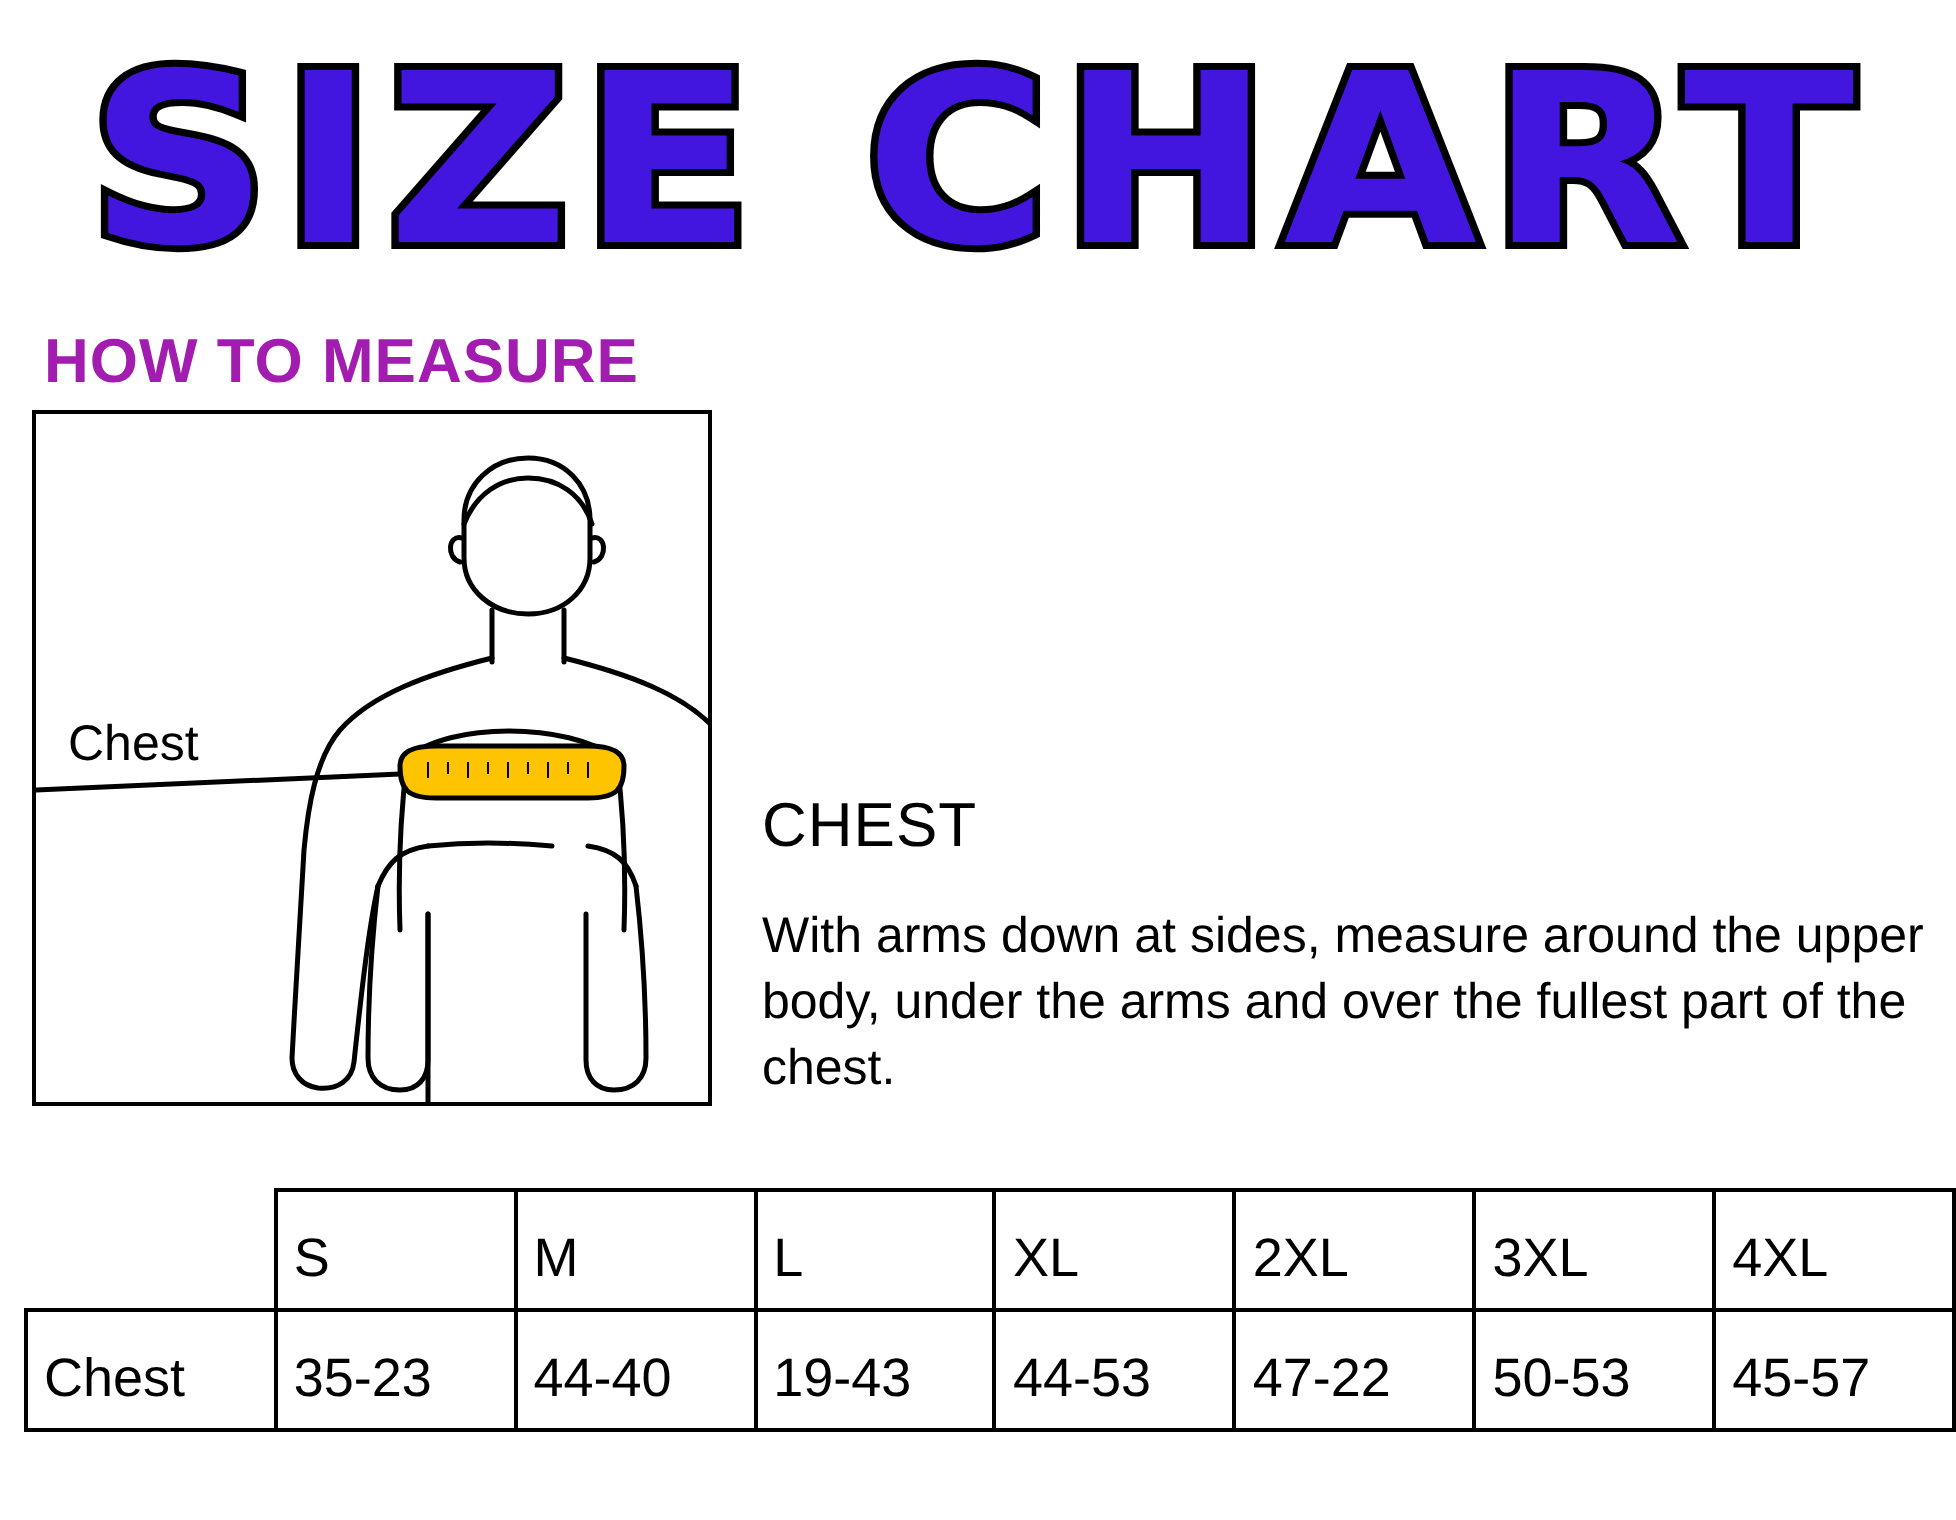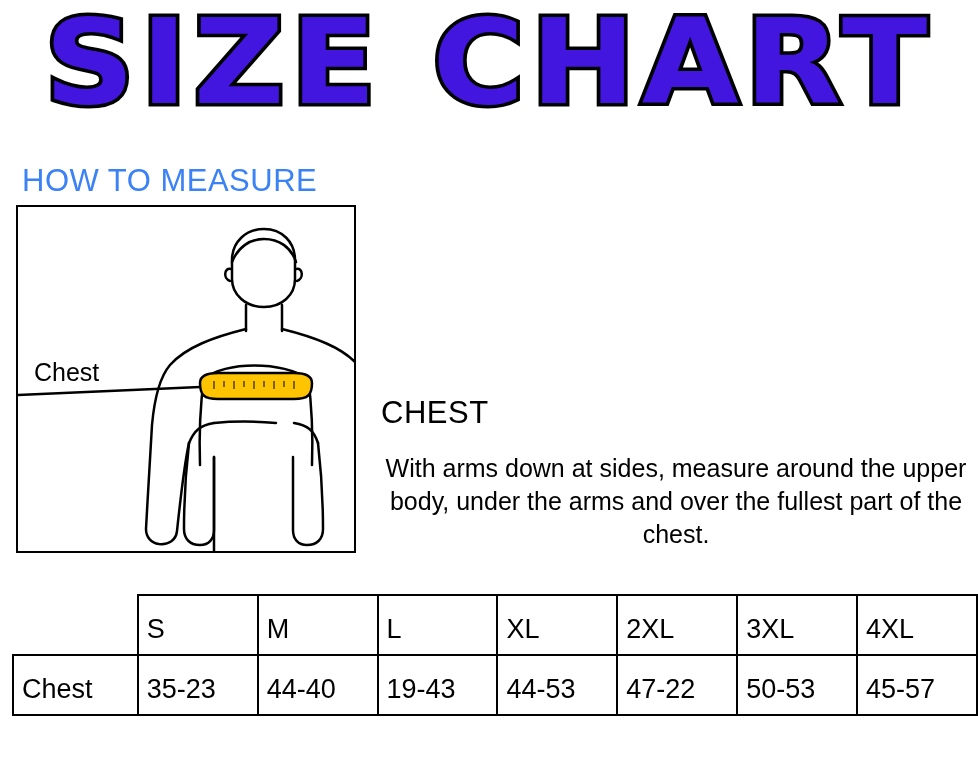--- a/index.html
+++ b/index.html
@@ -13,21 +13,21 @@
     position: relative;
     font-family: "Liberation Sans", sans-serif;
     color: #000000;
     overflow: hidden;
   }
 
   
   .title-wrap {
     position: absolute;
     left: 0px;
-    top: 0px;
+    top: 18px;
     width: 908px;
     height: 145px;
   }
   .title-text {
     position: absolute;
     left: 8px;
     top: -8px;
     width: 962px;
     text-align: center;
     font-family: "DejaVu Sans", sans-serif;
@@ -42,23 +42,23 @@
     transform-origin: center top;
     white-space: nowrap;
   }
 
   
   .how-heading {
     position: absolute;
     left: 22px;
     top: 163px;
     font-size: 31px;
-    font-weight: normal;
+    font-weight: bold;
     letter-spacing: 0.5px;
-    color: #3b82f6;
+    color: #a21caf;
   }
 
   
   .figure-box {
     position: absolute;
     left: 16px;
     top: 205px;
     width: 340px;
     height: 348px;
     border: 2px solid #000;
@@ -89,21 +89,20 @@
     font-size: 31px;
     letter-spacing: 0.5px;
   }
   .desc-body {
     position: absolute;
     left: 381px;
     top: 452px;
     width: 590px;
     font-size: 25px;
     line-height: 33px;
-    text-align: center;
   }
 
   
   .size-table {
     position: absolute;
     left: 12px;
     top: 594px;
     border-collapse: collapse;
     font-size: 27px;
   }

